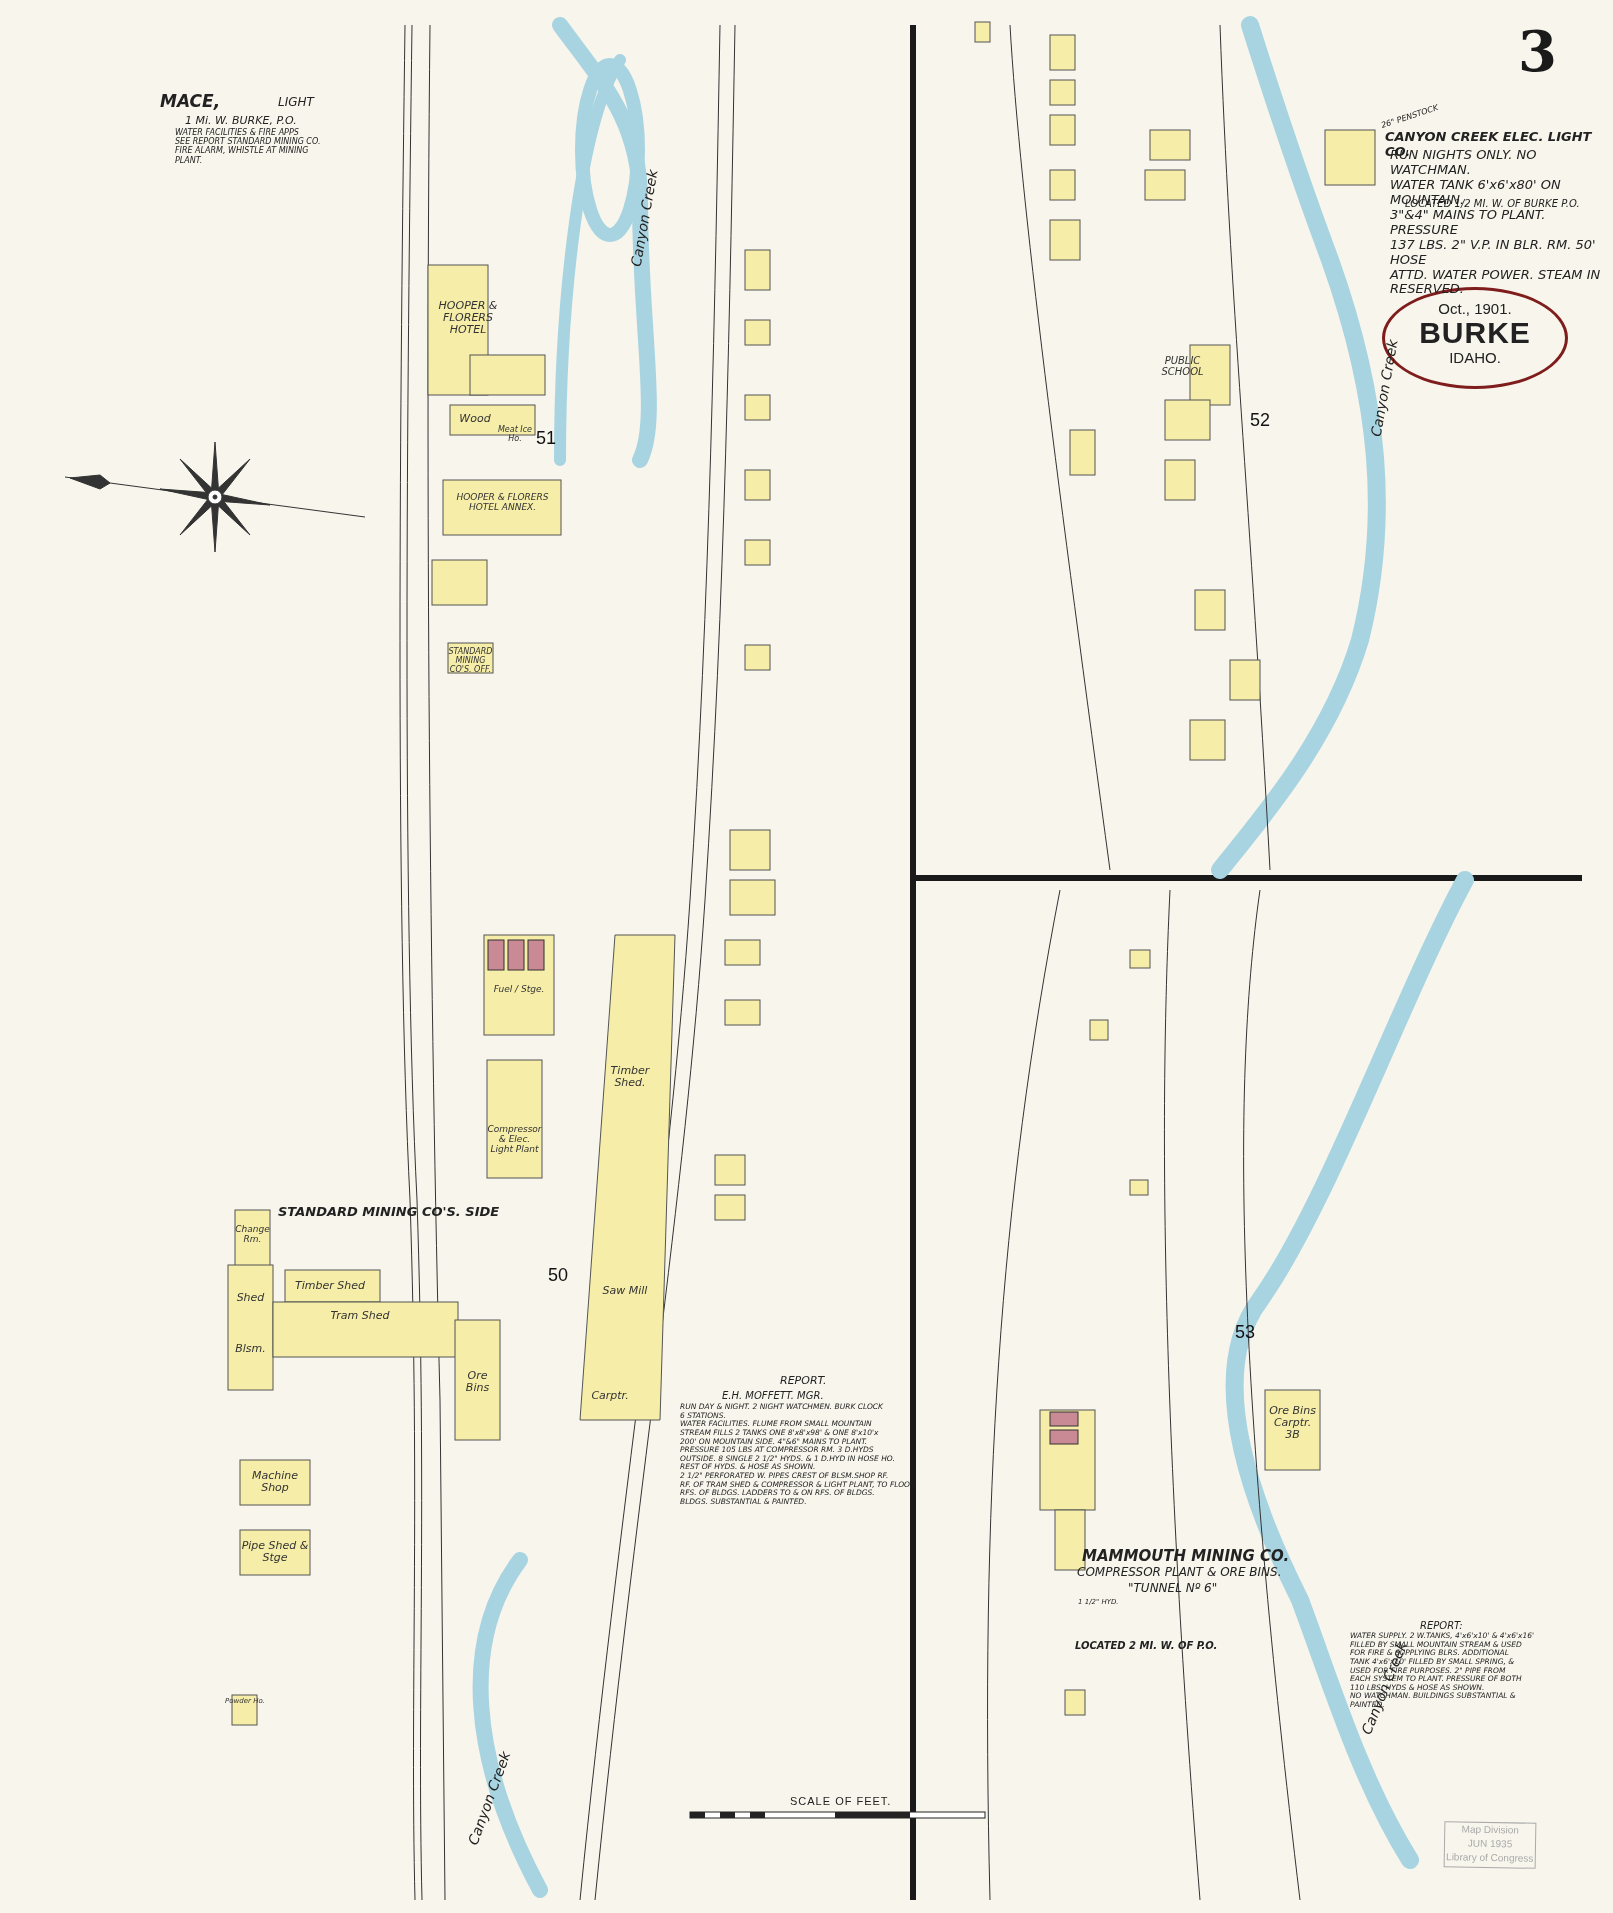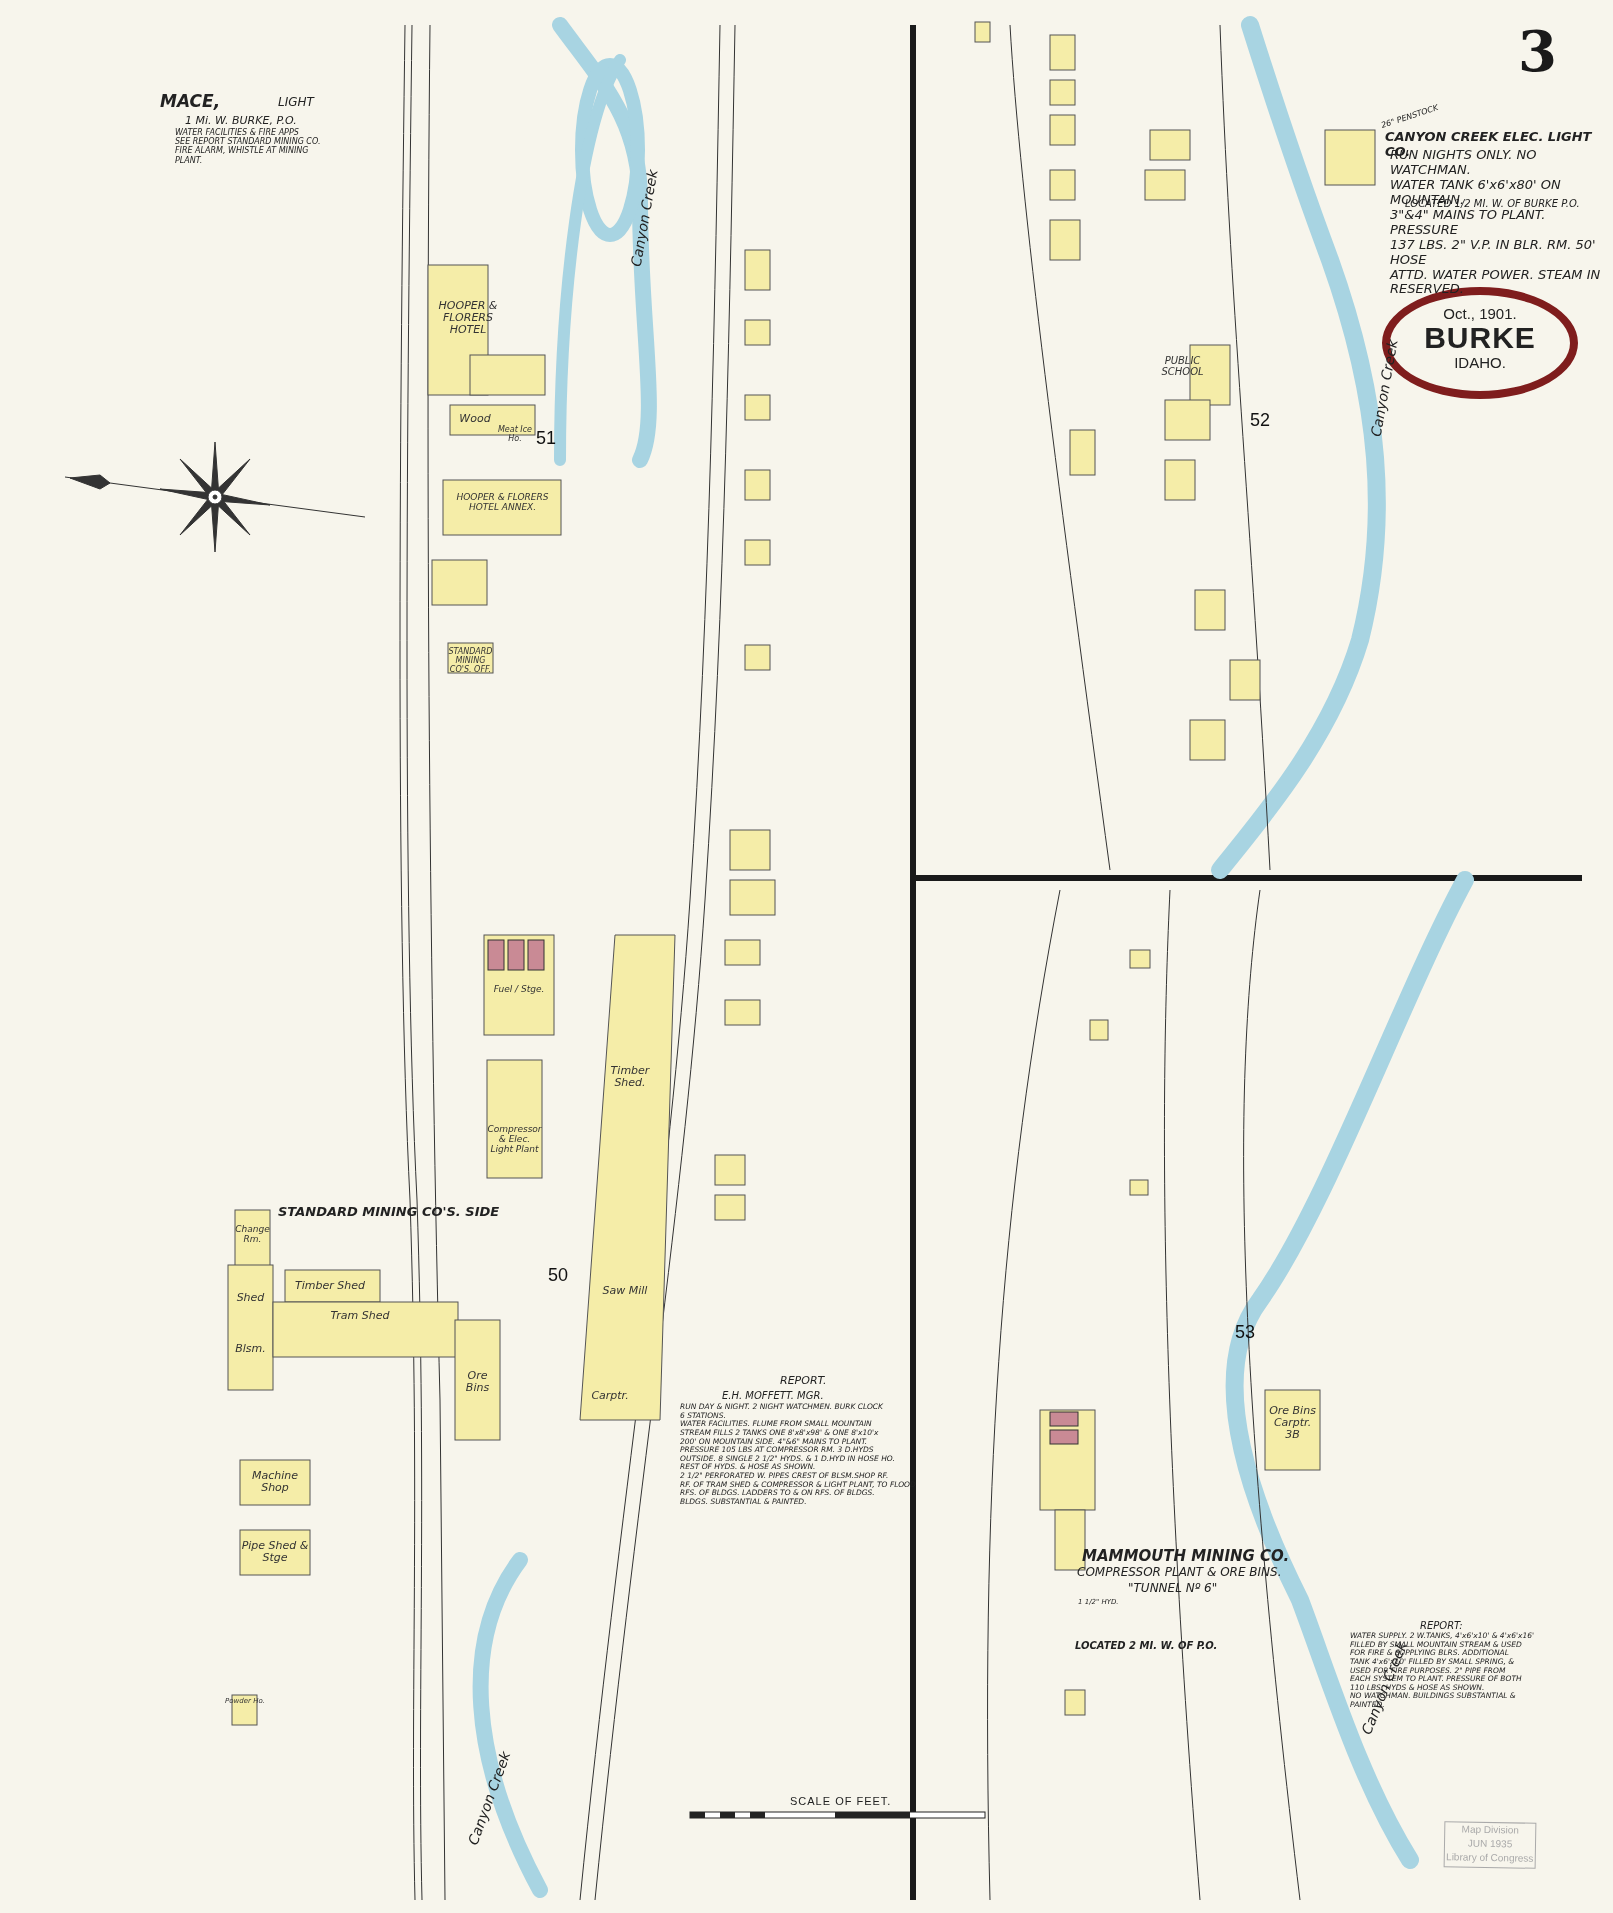--- a/index.html
+++ b/index.html
@@ -1,21 +1,21 @@
 <!DOCTYPE html>
 <html><head>
 <meta charset="utf-8">
 <style>
   html,body{margin:0;padding:0;background:#f7f5ec;}
   body{width:1613px;height:1913px;position:relative;overflow:hidden;font-family:"Liberation Sans",sans-serif;color:#222;}
   #map{position:absolute;left:0;top:0;width:1613px;height:1913px;}
   .lbl{position:absolute;font-family:"DejaVu Sans",sans-serif;font-style:italic;color:#222;white-space:pre-line;line-height:1.15;}
   .bld-lbl{position:absolute;font-family:"DejaVu Sans",sans-serif;font-style:italic;color:#333;font-size:11px;text-align:center;line-height:1.1;}
   .sheet-num{position:absolute;left:1518px;top:18px;font-family:"DejaVu Serif",serif;font-weight:bold;font-size:56px;color:#1a1a1a;}
-  .title-oval{position:absolute;left:1382px;top:287px;width:180px;height:96px;border:8px solid #7f1d1d;border-radius:50%;text-align:center;font-family:"Liberation Sans",sans-serif;}
+  .title-oval{position:absolute;left:1382px;top:287px;width:180px;height:96px;border:3px solid #7f1d1d;border-radius:50%;text-align:center;font-family:"Liberation Sans",sans-serif;}
   .title-oval .date{font-size:15px;margin-top:10px;}
   .title-oval .town{font-size:30px;font-weight:bold;letter-spacing:1px;line-height:32px;}
   .title-oval .state{font-size:15px;}
   .blocknum{position:absolute;font-family:"Liberation Sans",sans-serif;font-size:18px;color:#111;}
   .stamp{position:absolute;left:1444px;top:1822px;width:90px;height:44px;border:1px solid #aaa;color:#aaa;font-size:10px;text-align:center;line-height:14px;transform:rotate(1deg);}
   .scale-lbl{position:absolute;left:790px;top:1795px;font-size:11px;letter-spacing:1px;}
 </style>
 </head>
 <body>
 

